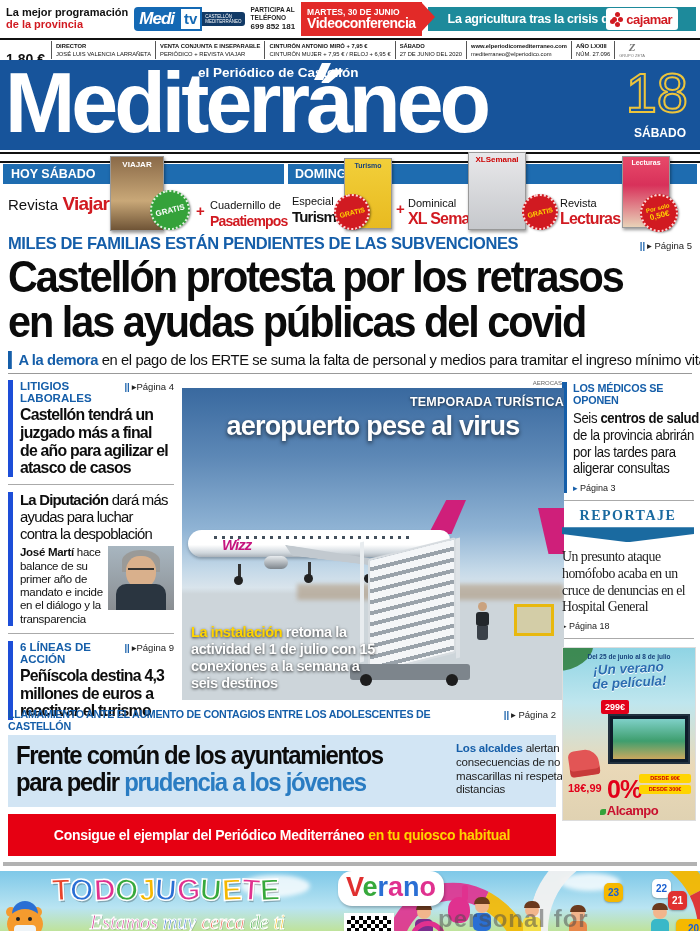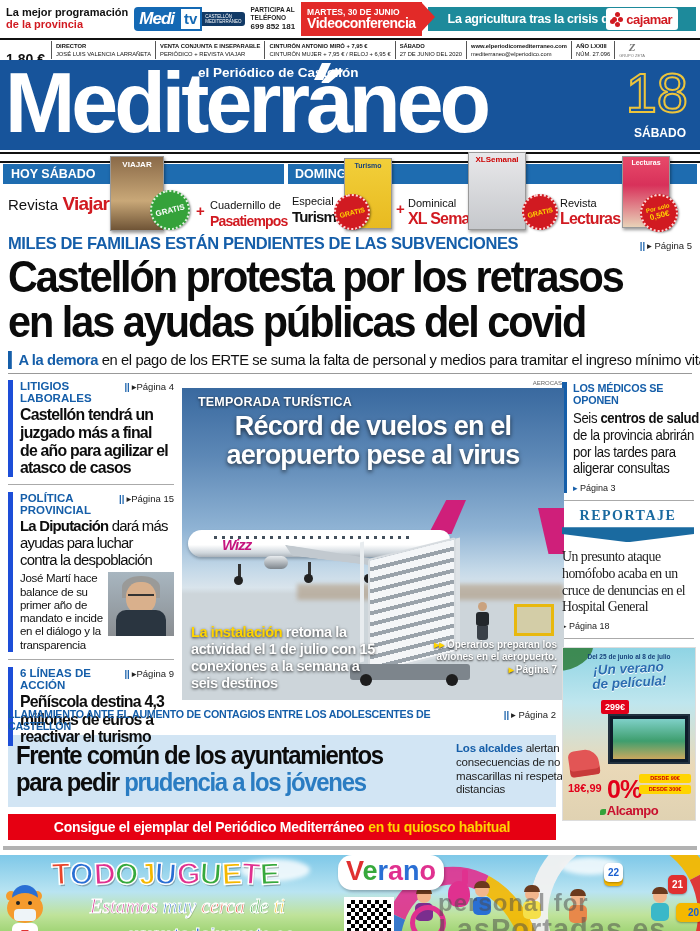--- a/index.html
+++ b/index.html
@@ -85,21 +85,21 @@
   .main{display:grid;grid-template-columns:556px 136px;column-gap:6px;padding:6px 2px 0 0;box-sizing:border-box;}
   .left-main{padding-left:8px;}
   .cols{display:grid;grid-template-columns:166px 382px;column-gap:8px;height:322px;}
   .story{border-left:5px solid #1d4ed8;padding-left:7px;}
   .story .krow .kick{font-size:11.5px;}
   .story .hl{font-weight:bold;font-size:16.5px;line-height:1.08;letter-spacing:-0.8px;color:#0d0d0d;
         transform:scaleX(0.96);transform-origin:left;margin-top:2px;}
   .sdiv{border-bottom:1px solid #aaa;margin:7px 0;}
   .substory{display:flex;gap:4px;margin-top:4px;}
   .substory .stx{font-size:11.5px;line-height:1.15;letter-spacing:-0.3px;}
-  .substory .stx b{font-weight:normal;}
+  .substory .stx b{font-weight:bold;}
   .avatar{width:66px;height:64px;flex:0 0 66px;position:relative;background:linear-gradient(180deg,#a8b6c0,#8a8e92);overflow:hidden;}
   .avatar .hair{position:absolute;left:14px;top:4px;width:38px;height:22px;background:#9a9a98;border-radius:50% 50% 0 0;}
   .avatar .face{position:absolute;left:18px;top:10px;width:30px;height:32px;background:#d9b08c;border-radius:45%;}
   .avatar .glasses{position:absolute;left:20px;top:22px;width:26px;height:6px;border-top:2px solid #333;}
   .avatar .suit{position:absolute;left:8px;top:38px;width:50px;height:26px;background:#2a3540;border-radius:10px 10px 0 0;}
   
   .photowrap{position:relative;}
   .credit{font-size:6px;color:#666;text-align:right;padding-right:2px;height:8px;}
   .photo{position:relative;width:382px;height:312px;overflow:hidden;
         background:linear-gradient(180deg,#39699f 0%,#5d88b6 22%,#8fb3d4 45%,#c3d8e8 58%,#d9e4ec 64%,#cdd5da 66%);}
@@ -126,22 +126,22 @@
         background:repeating-linear-gradient(180deg,#f4f6f8 0 7px,#9aa3ab 7px 11px);border:2px solid #d7dce0;border-radius:3px;}
   .rail-l{position:absolute;left:10px;top:-6px;width:4px;height:120px;background:#e8ecef;transform:skewY(-14deg);}
   .rail-r{position:absolute;right:10px;top:-10px;width:4px;height:120px;background:#dde2e6;transform:skewY(-14deg);}
   .sbase{position:absolute;left:0;bottom:0;width:120px;height:16px;background:#7d858c;border-radius:3px;}
   .swheel{position:absolute;bottom:-6px;left:10px;width:12px;height:12px;border-radius:50%;background:#1d1d1d;box-shadow:86px 0 0 #1d1d1d;}
   .person{position:absolute;right:74px;bottom:58px;width:16px;height:40px;}
   .person .hd{width:9px;height:9px;border-radius:50%;background:#caa27e;margin:0 auto;}
   .person .bd{width:13px;height:14px;background:#23282c;border-radius:3px;margin:1px auto 0;}
   .person .lg{width:11px;height:14px;background:#3a4149;border-radius:0 0 3px 3px;margin:0 auto;}
   .cart{position:absolute;right:10px;bottom:64px;width:34px;height:26px;border:3px solid #e8b80e;background:rgba(232,184,14,.25);}
-  .pkick{position:absolute;top:7px;left:0;right:0;text-align:left;color:#fff;font-weight:bold;font-size:12.5px;
-        letter-spacing:0.2px;text-shadow:0 1px 3px rgba(0,0,0,.7);margin-left:16px;}
+  .pkick{position:absolute;top:7px;left:0;right:0;text-align:right;color:#fff;font-weight:bold;font-size:12.5px;
+        letter-spacing:0.2px;text-shadow:0 1px 3px rgba(0,0,0,.7);}
   .phead{position:absolute;top:24px;left:0;right:0;text-align:center;color:#fff;font-weight:bold;font-size:27px;
         line-height:1.08;letter-spacing:-0.8px;text-shadow:0 2px 4px rgba(0,0,0,.65);}
   .pcap{position:absolute;left:9px;bottom:8px;width:185px;color:#fff;font-weight:bold;font-size:14.5px;
         line-height:1.18;letter-spacing:-0.4px;text-shadow:0 1px 3px rgba(0,0,0,.8);}
   .pcap .y{color:#ffd400;}
   .pfoot{position:absolute;right:7px;bottom:24px;width:150px;text-align:right;color:#fff;font-weight:bold;
         font-size:10px;line-height:1.25;text-shadow:0 1px 2px rgba(0,0,0,.8);}
   .pfoot .y{color:#ffd400;}
   .pfoot .pg{display:block;color:#fff;}
   .pfoot .pg .y{margin-right:2px;}
@@ -180,21 +180,21 @@
   
   .bottomstory{margin-top:6px;}
   .bottomstory .kick{font-size:11.5px;letter-spacing:-0.3px;display:inline-block;transform:scaleX(0.93);transform-origin:left;}
   .bluebox{background:#d2e5f4;margin-top:3px;padding:7px 8px;display:grid;grid-template-columns:1fr 146px;column-gap:10px;height:58px;}
   .bluebox .bh{font-weight:bold;font-size:26px;line-height:1.04;letter-spacing:-1.4px;color:#0c0c0c;
         transform:scaleX(0.92);transform-origin:left;width:430px;}
   .bluebox .bh .blue{color:#2a7cc2;}
   .bluebox .side{font-size:11.5px;line-height:1.2;letter-spacing:-0.2px;color:#222;}
   .bluebox .side .st{color:#155ea9;font-weight:bold;}
   
-  .kiosk{margin-top:7px;background:#e60012;height:26px;display:flex;align-items:center;justify-content:center;}
+  .kiosk{margin-top:7px;background:#e60012;height:42px;display:flex;align-items:center;justify-content:center;}
   .kiosk .w{color:#fff;font-weight:bold;font-size:14px;letter-spacing:-0.3px;}
   .kiosk .y{color:#ffd400;font-weight:bold;font-size:14px;letter-spacing:-0.3px;margin-left:4px;}
   .graydiv{height:4px;background:#b2b2b2;margin:6px 3px 5px;}
   
   .toyad{position:relative;height:97px;overflow:hidden;
         background:linear-gradient(180deg,#7ec8e8 0%,#b9e4f2 38%,#bfe39a 62%,#7cc24a 100%);}
   .cloud{position:absolute;background:#fff;border-radius:50%;opacity:.8;filter:blur(2px);}
   .tj{position:absolute;left:52px;top:2px;font-size:30px;font-weight:bold;letter-spacing:0px;
         -webkit-text-stroke:1.5px #fff;text-shadow:1px 2px 0 rgba(0,0,0,.25);}
   .tj span{display:inline-block;transform:rotate(-3deg);}
@@ -396,24 +396,20 @@
         <div class="leftcol">
           <div class="story">
             <div class="krow">
               <span class="kick">LITIGIOS LABORALES</span>
               <span class="pref"><span class="bars">||</span><span>▸</span><span>Página 4</span></span>
             </div>
             <div class="hl">Castellón tendrá un juzgado más a final de año para agilizar el atasco de casos</div>
           </div>
           <div class="sdiv"></div>
           <div class="story">
-            <div class="krow">
-              <span class="kick">POLÍTICA PROVINCIAL</span>
-              <span class="pref"><span class="bars">||</span><span>▸</span><span>Página 15</span></span>
-            </div>
             <div class="hl" style="font-size:15.5px;">
               <b>La Diputación</b><span style="font-weight:normal;"> dará más ayudas para luchar contra la despoblación</span>
             </div>
             <div class="substory">
               <div class="stx">
                 <b>José Martí</b><span> hace balance de su primer año de mandato e incide en el diálogo y la transparencia</span>
               </div>
               <div class="avatar">
                 <div class="hair"></div>
                 <div class="face"></div>
@@ -457,30 +453,24 @@
               <div class="swheel"></div>
             </div>
             <div class="person">
               <div class="hd"></div>
               <div class="bd"></div>
               <div class="lg"></div>
             </div>
             <div class="cart"></div>
             <div class="pkick">TEMPORADA TURÍSTICA</div>
             <div class="phead">
-              <div>Récord de vuelos en el</div>
               <div>aeropuerto pese al virus</div>
             </div>
             <div class="pcap">
               <span class="y">La instalación</span><span> retoma la actividad el 1 de julio con 15 conexiones a la semana a seis destinos</span>
-            </div>
-            <div class="pfoot">
-              <span class="y">▸▸</span>
-              <span>Operarios preparan los aviones en el aeropuerto.</span>
-              <span class="pg"><span class="y">▸</span><span>Página 7</span></span>
             </div>
           </figure>
         </div>
       </div>
 
       <section class="bottomstory">
         <div class="krow">
           <span class="kick">LLAMAMIENTO ANTE EL AUMENTO DE CONTAGIOS ENTRE LOS ADOLESCENTES DE CASTELLÓN</span>
           <span class="pref"><span class="bars">||</span><span>▸</span> <span>Página 2</span></span>
         </div>
@@ -569,21 +559,21 @@
         <div class="k-head"></div>
         <div class="k-hair"></div>
         <div class="k-body" style="background:#e8884a;"></div>
       </div>
     <div class="kid" style="left:648px;top:34px;">
         <div class="k-head"></div>
         <div class="k-hair"></div>
         <div class="k-body" style="background:#3ab8c8;"></div>
       </div>
     <div class="chipn" style="left:604px;top:12px;background:#f5b800;color:#1a5fd0;">23</div>
-    <div class="chipn" style="left:604px;top:8px;background:#fff;color:#1a5fd0;">22</div>
+    <div class="chipn" style="left:652px;top:8px;background:#fff;color:#1a5fd0;">22</div>
     <div class="chipn" style="left:668px;top:20px;background:#e03030;color:#fff;">21</div>
     <div class="chipn" style="left:676px;top:48px;background:#f5b800;color:#1a5fd0;padding-left:8px;">20</div>
 
     <div class="tiger">
       <div class="t-ear"></div>
         <div class="t-cap"></div>
       <div class="t-head"></div>
         <div class="t-eye"></div>
       <div class="t-mask"></div>
       <div class="t-body">T</div>

